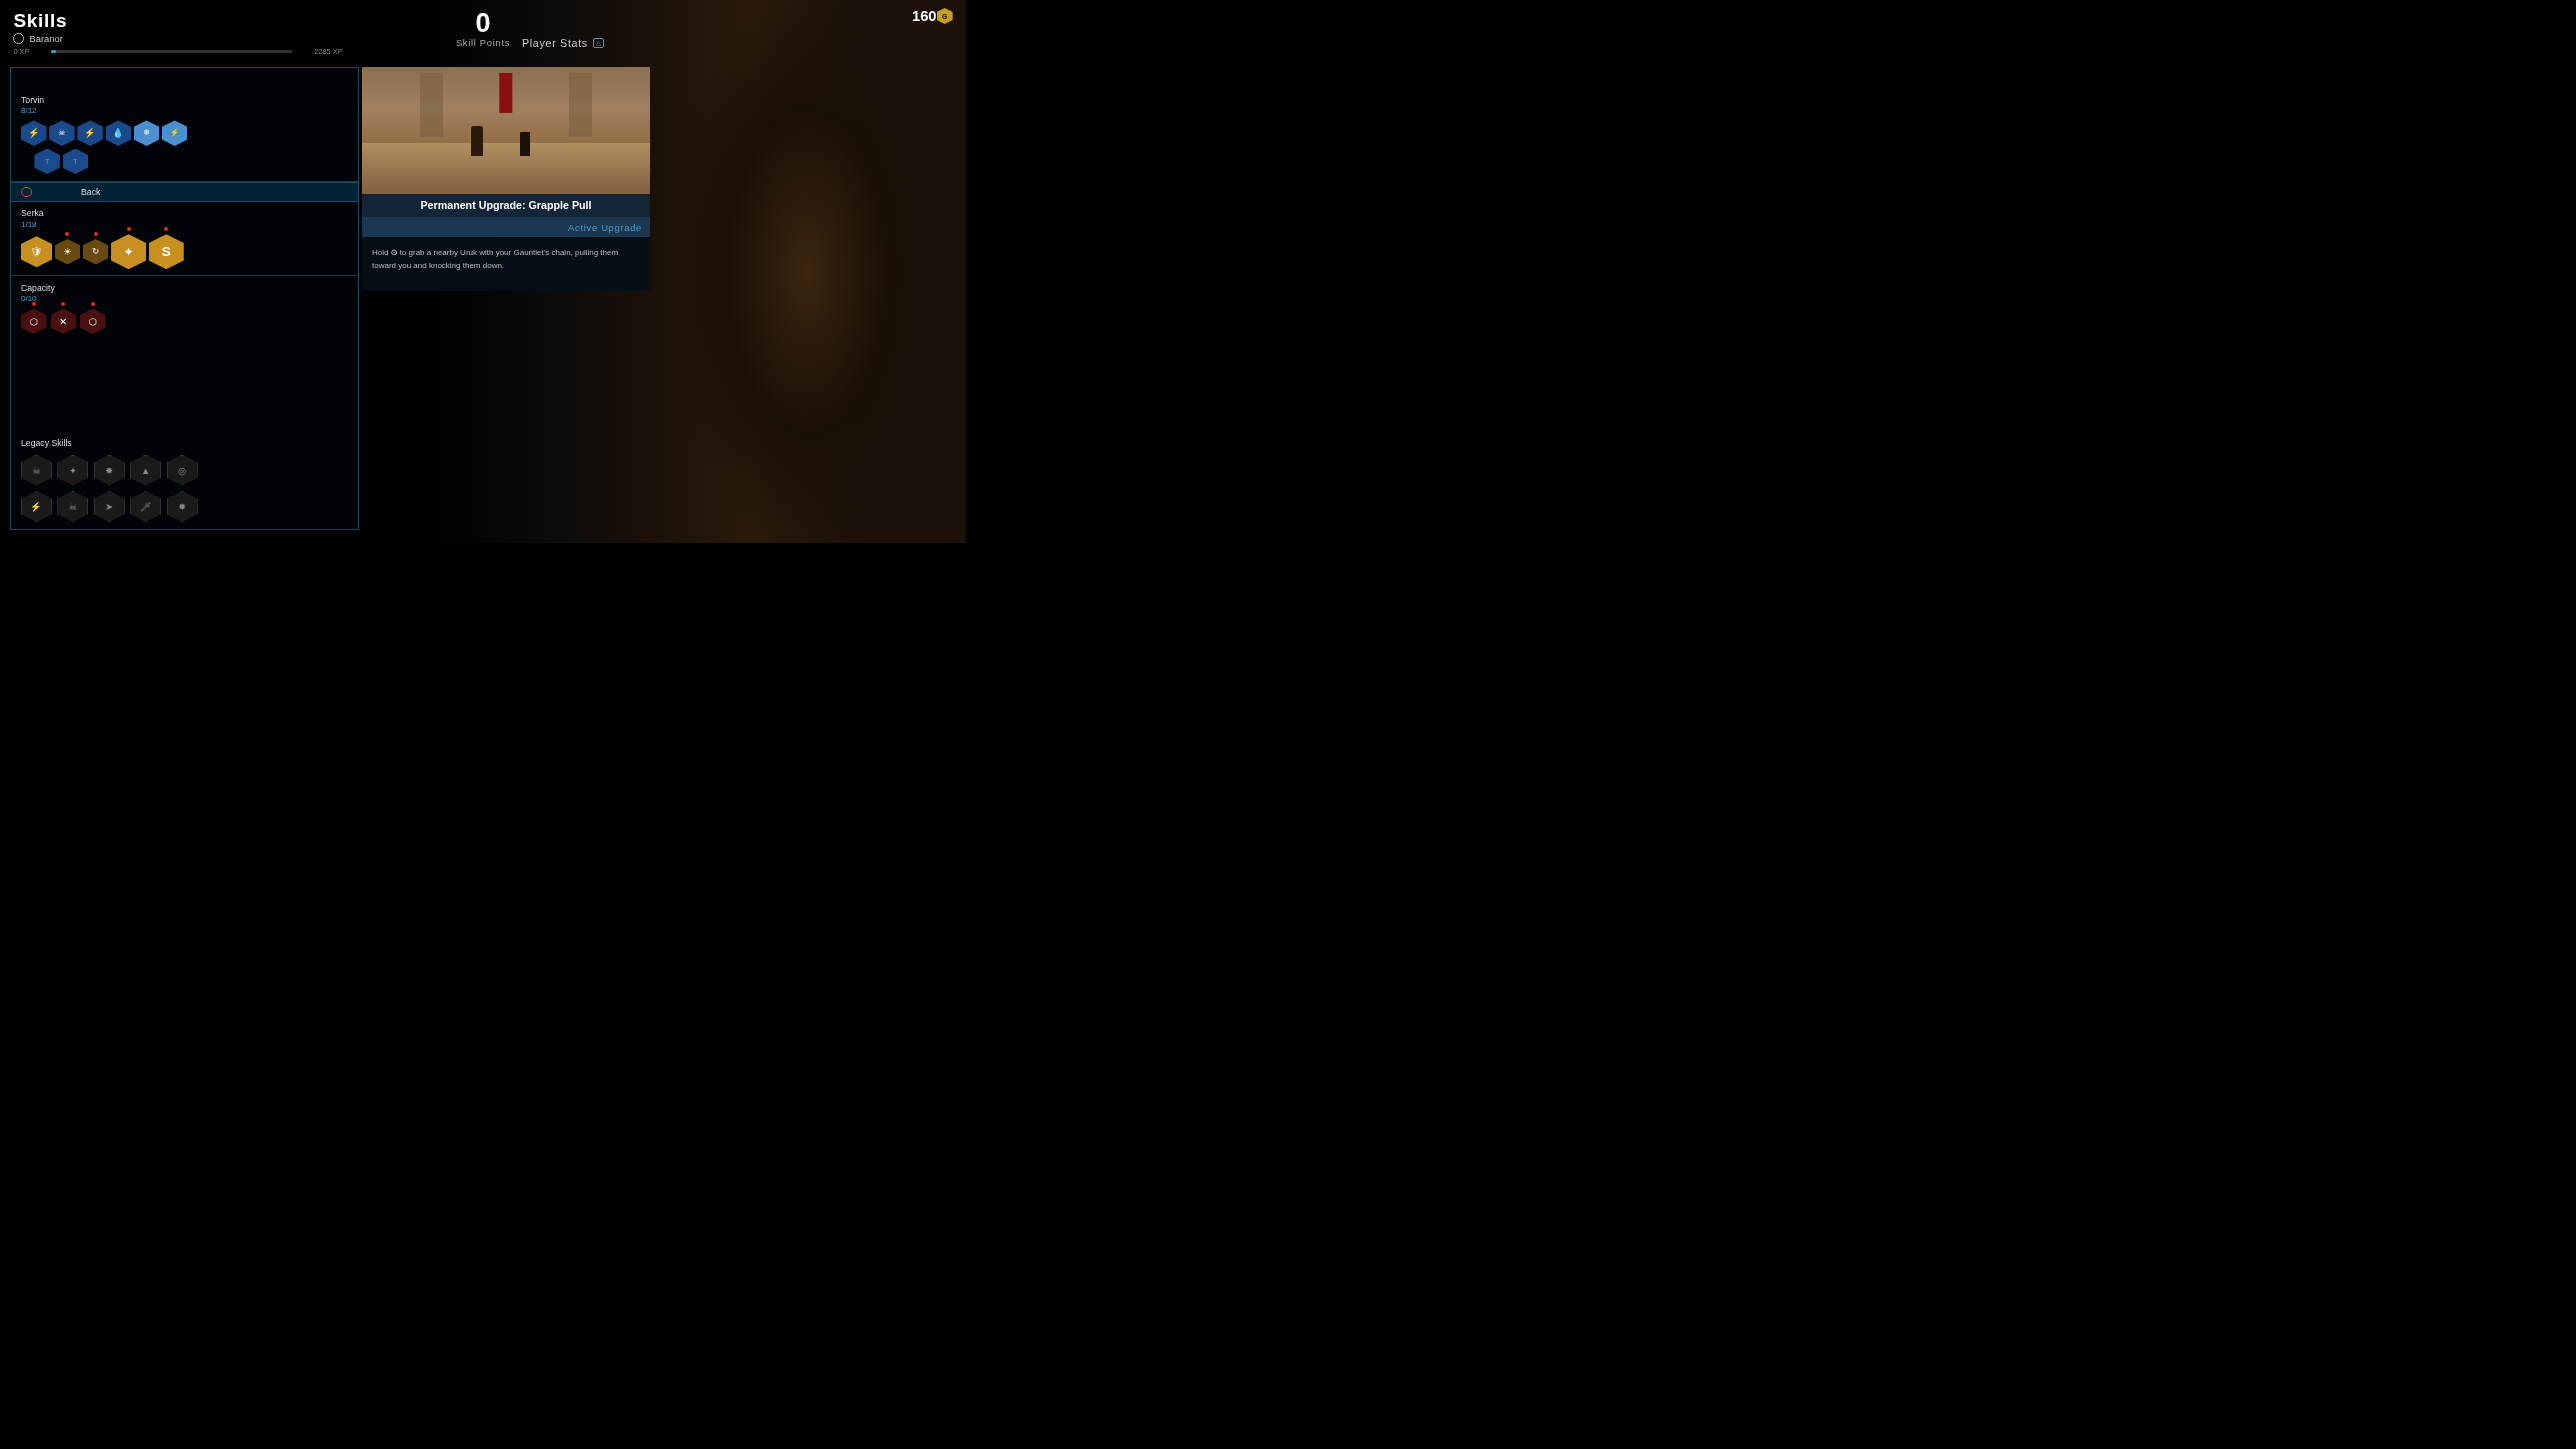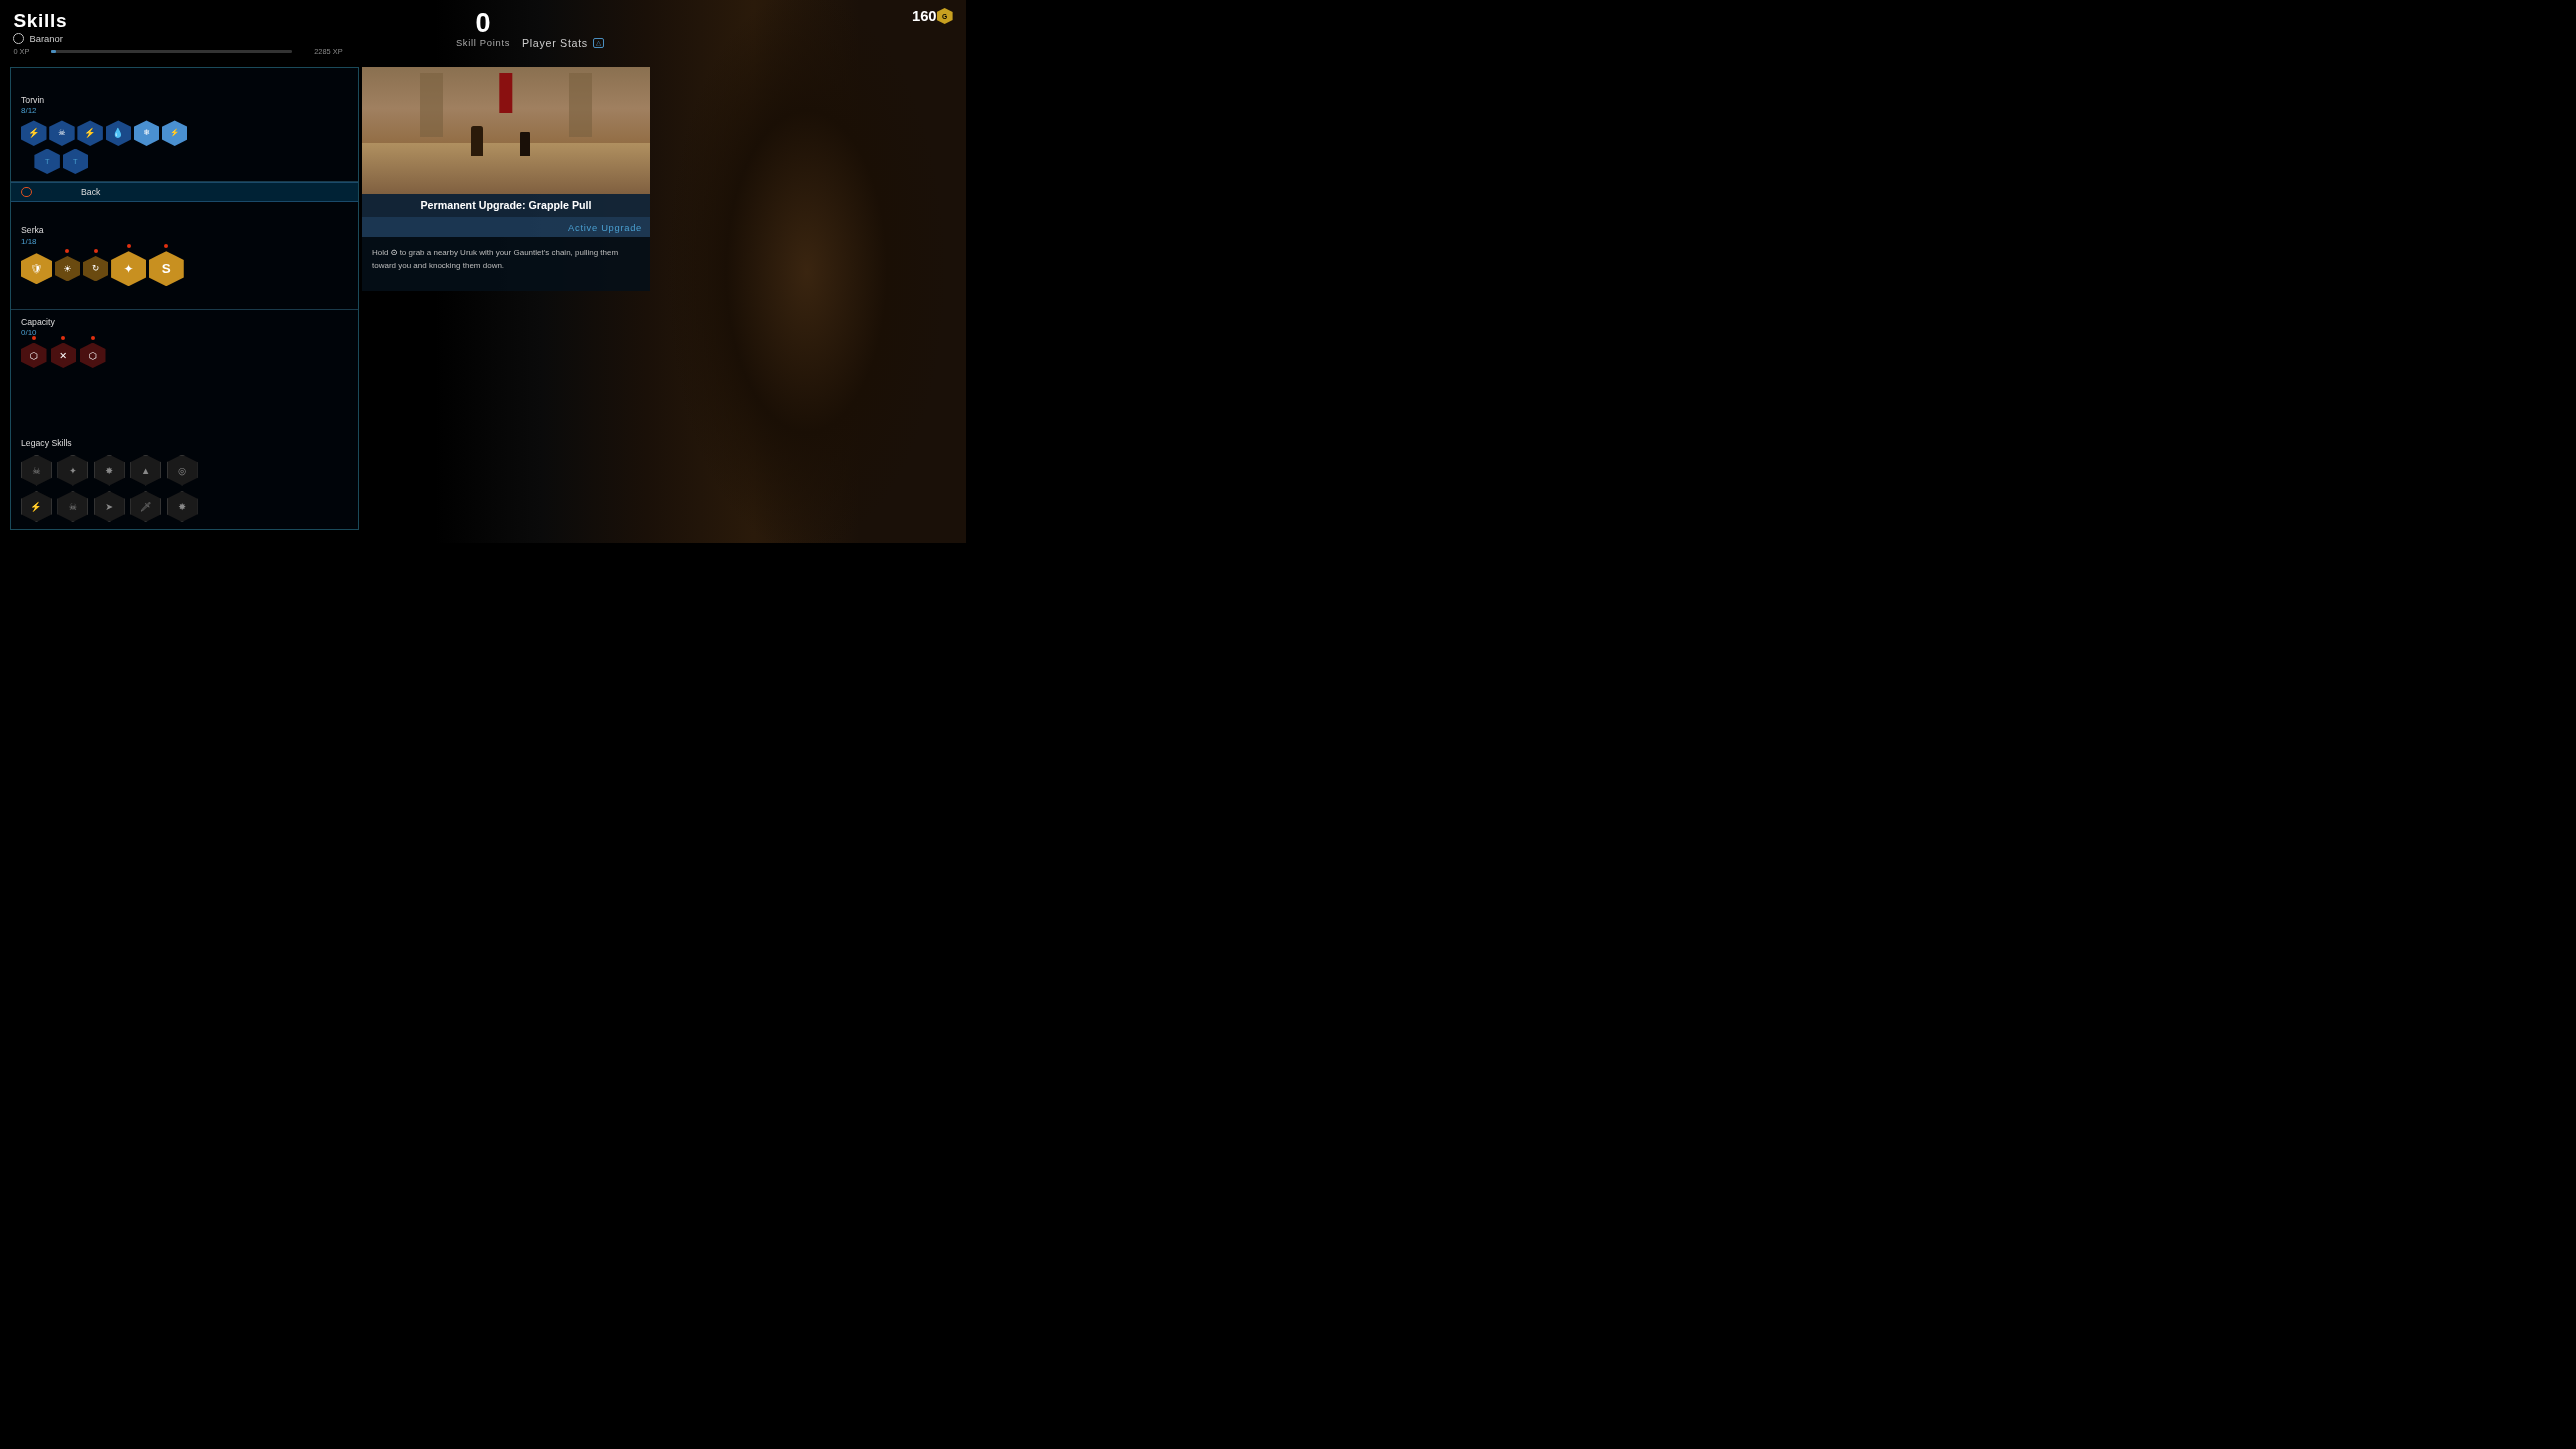--- a/index.html
+++ b/index.html
@@ -267,21 +267,21 @@
     }
 
     .back-label {
       font-size: 8.7px;
       color: #ddd;
       padding-left: 44px;
     }
 
     
     .serka-section {
-      padding: 23px 10px;
+      padding: 6px 10px;
       border-bottom: 0.7px solid #1a3a4a;
     }
 
     .serka-skills-row {
       display: flex;
       align-items: center;
       gap: 2.7px;
       margin-top: 4px;
     }
 

